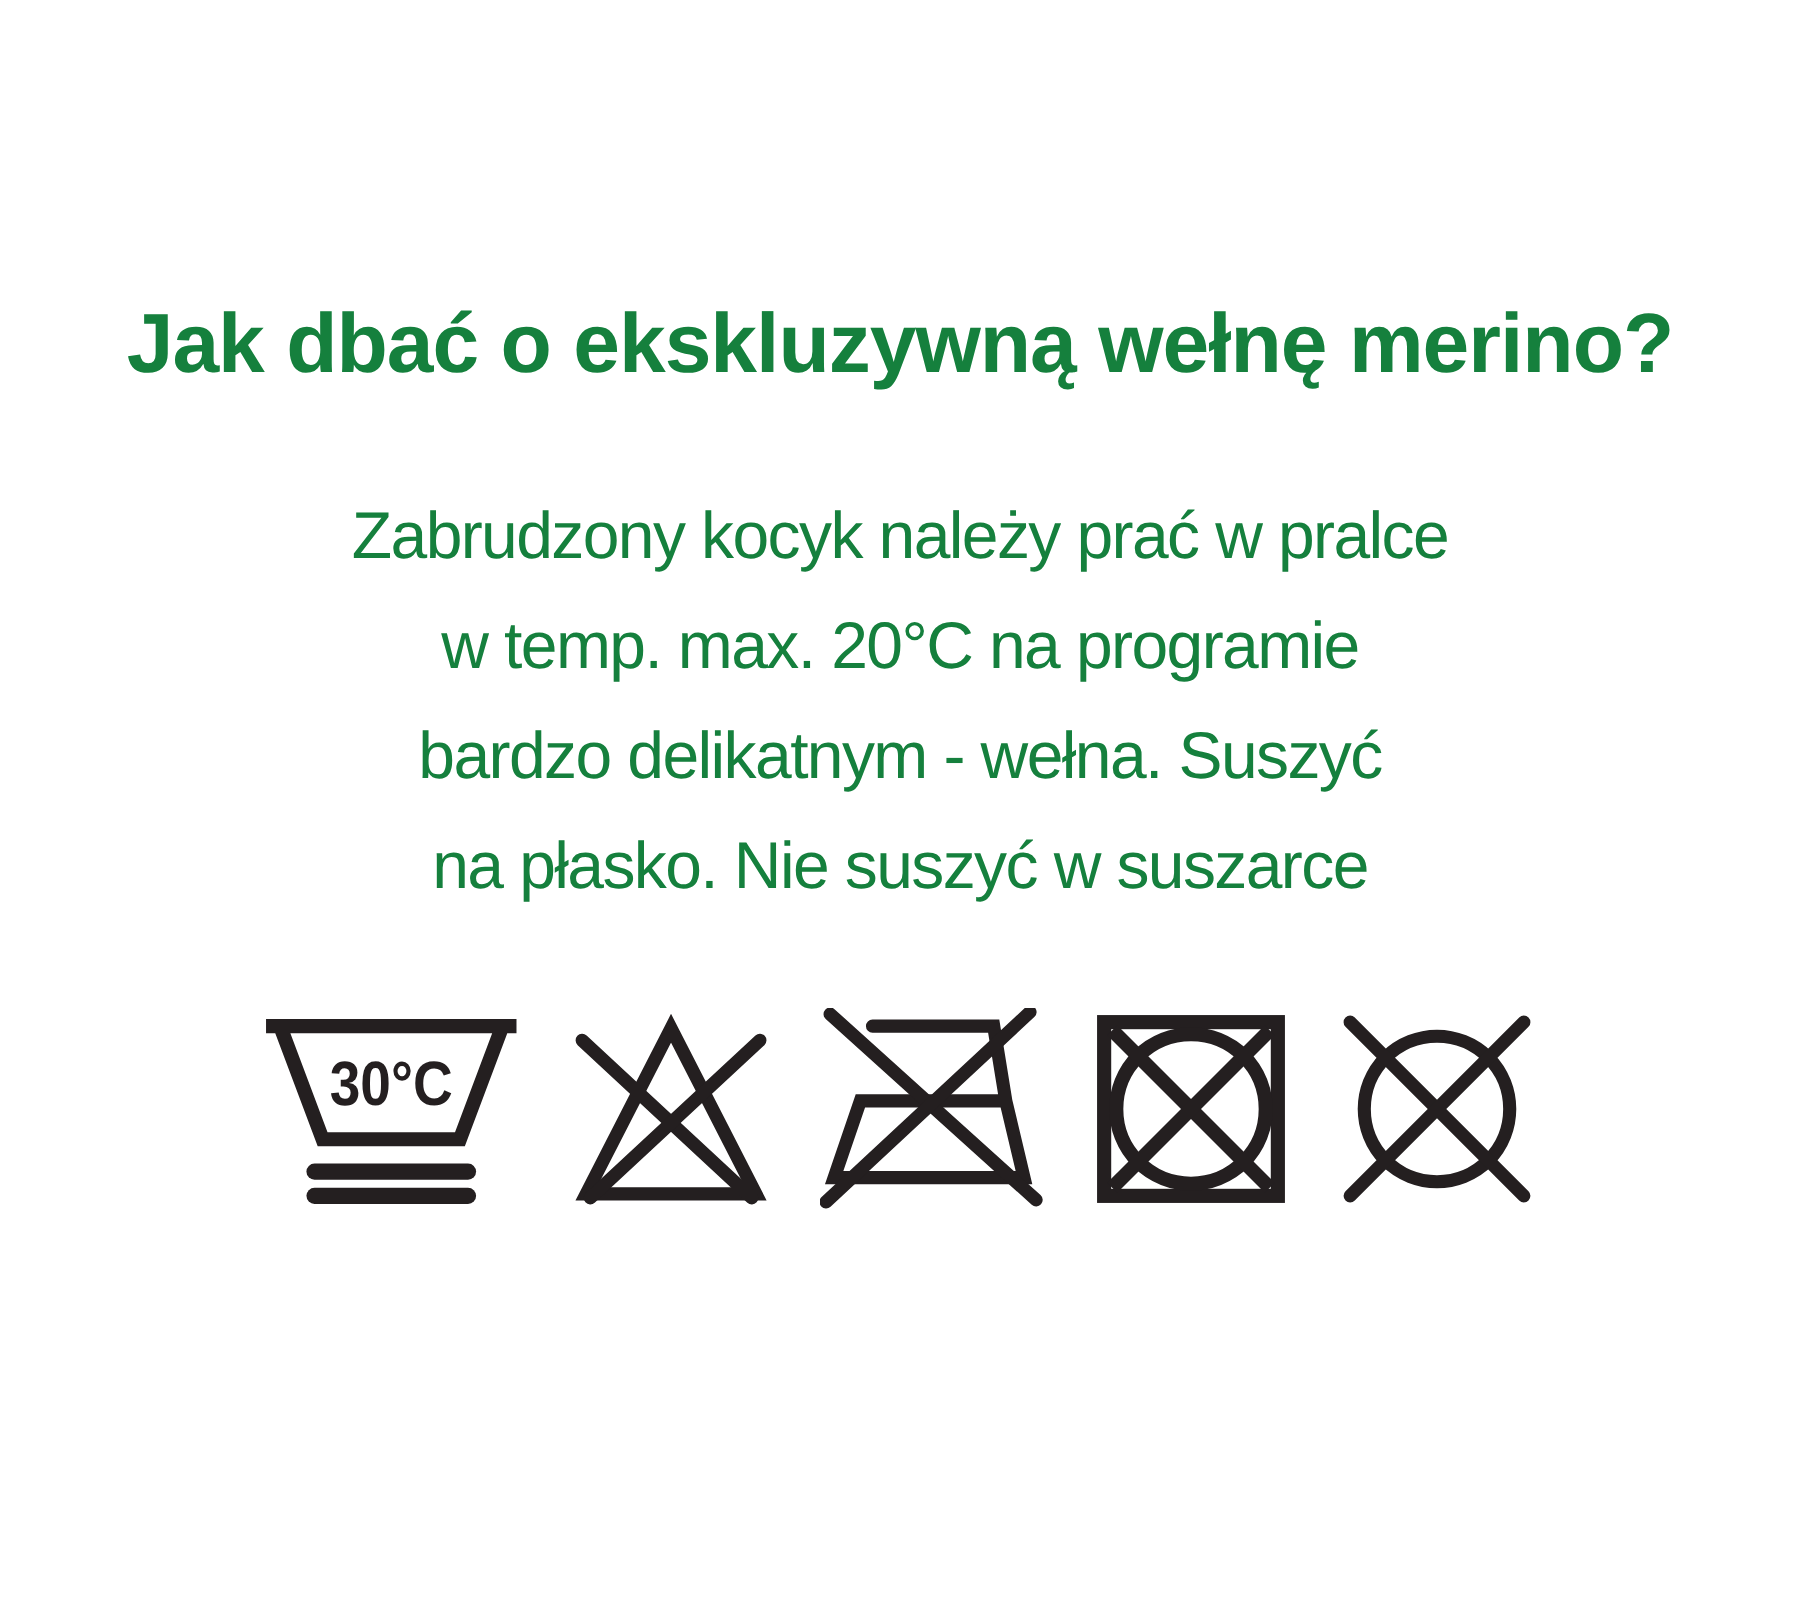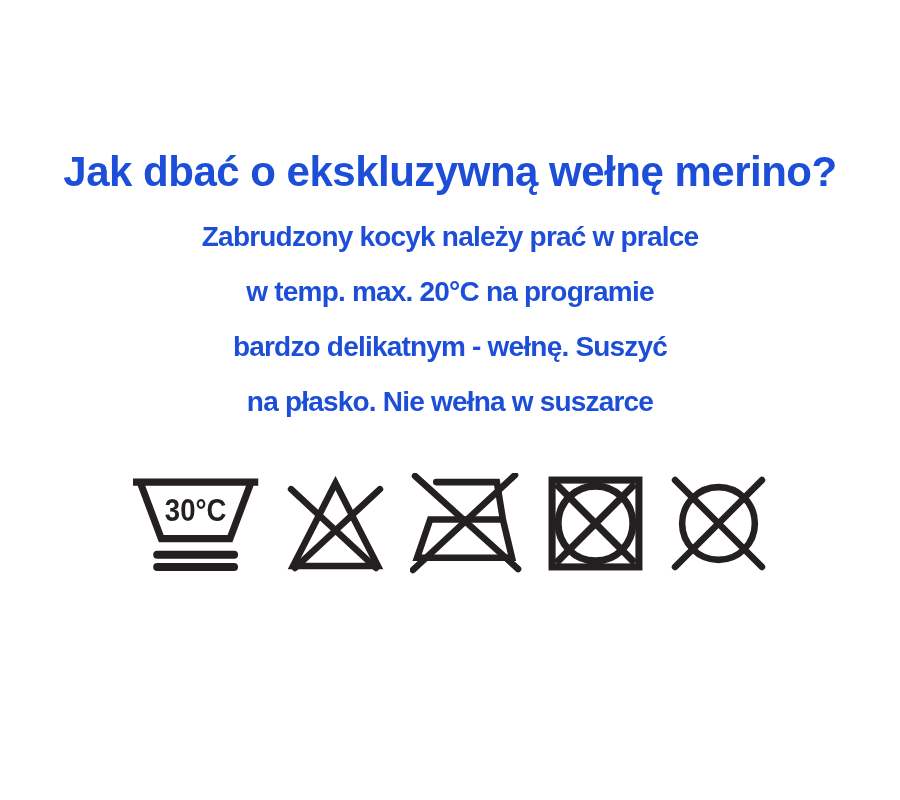--- a/index.html
+++ b/index.html
@@ -14,33 +14,33 @@
     background: #ffffff;
     overflow: hidden;
     font-family: "Liberation Sans", sans-serif;
   }
   .content {
     position: absolute;
     top: 148px;
     left: 0;
     width: 100%;
     text-align: center;
-    color: #1d4ed8;
+    color: #15803d;
   }
   .title {
     font-size: 42px;
     font-weight: 700;
     line-height: 1.15;
     letter-spacing: -0.5px;
     margin: 0;
   }
   .body-text {
-    margin-top: 13px;
-    font-size: 28px;
-    font-weight: 700;
+    margin-top: 44px;
+    font-size: 33px;
+    font-weight: 400;
     line-height: 55px;
     letter-spacing: -0.8px;
   }
   .body-text .line {
     white-space: nowrap;
   }
   .symbols-row {
     margin-top: 44px;
     display: flex;
     justify-content: center;
@@ -71,22 +71,22 @@
 <body>
 
 <div class="card">
   <div class="content">
 
     <h1 class="title">Jak dbać o ekskluzywną wełnę merino?</h1>
 
     <div class="body-text">
       <div class="line">Zabrudzony kocyk należy prać w pralce</div>
       <div class="line">w temp. max. 20°C na programie</div>
-      <div class="line">bardzo delikatnym - wełnę. Suszyć</div>
-      <div class="line">na płasko. Nie wełna w suszarce</div>
+      <div class="line">bardzo delikatnym - wełna. Suszyć</div>
+      <div class="line">na płasko. Nie suszyć w suszarce</div>
     </div>
 
     <div class="symbols-row">
 
       <span class="symbol">
         <svg viewBox="0 0 128 100" xmlns="http://www.w3.org/2000/svg">
           <path d="M2 9 H126 M9 9 L30 65 H98 L119 9" stroke-width="7" stroke-linejoin="miter"></path>
           <text x="0" y="0" transform="translate(64 48) scale(0.88 1)" text-anchor="middle" font-size="31">30°C</text>
           <path d="M26 81 H102" stroke-width="8" stroke-linecap="round"></path>
           <path d="M26 93 H102" stroke-width="8" stroke-linecap="round"></path>

